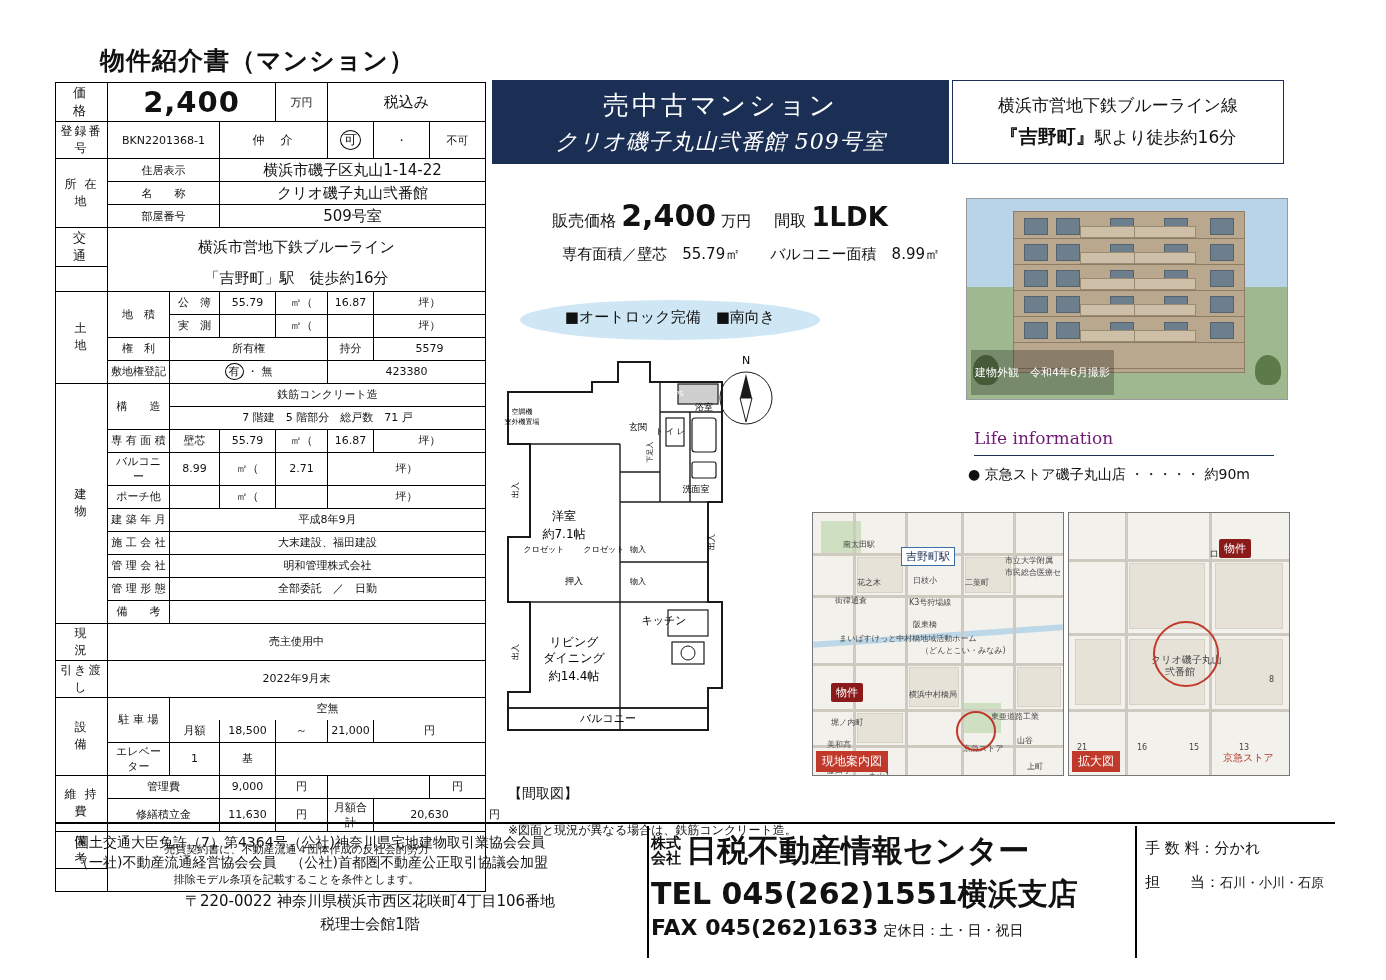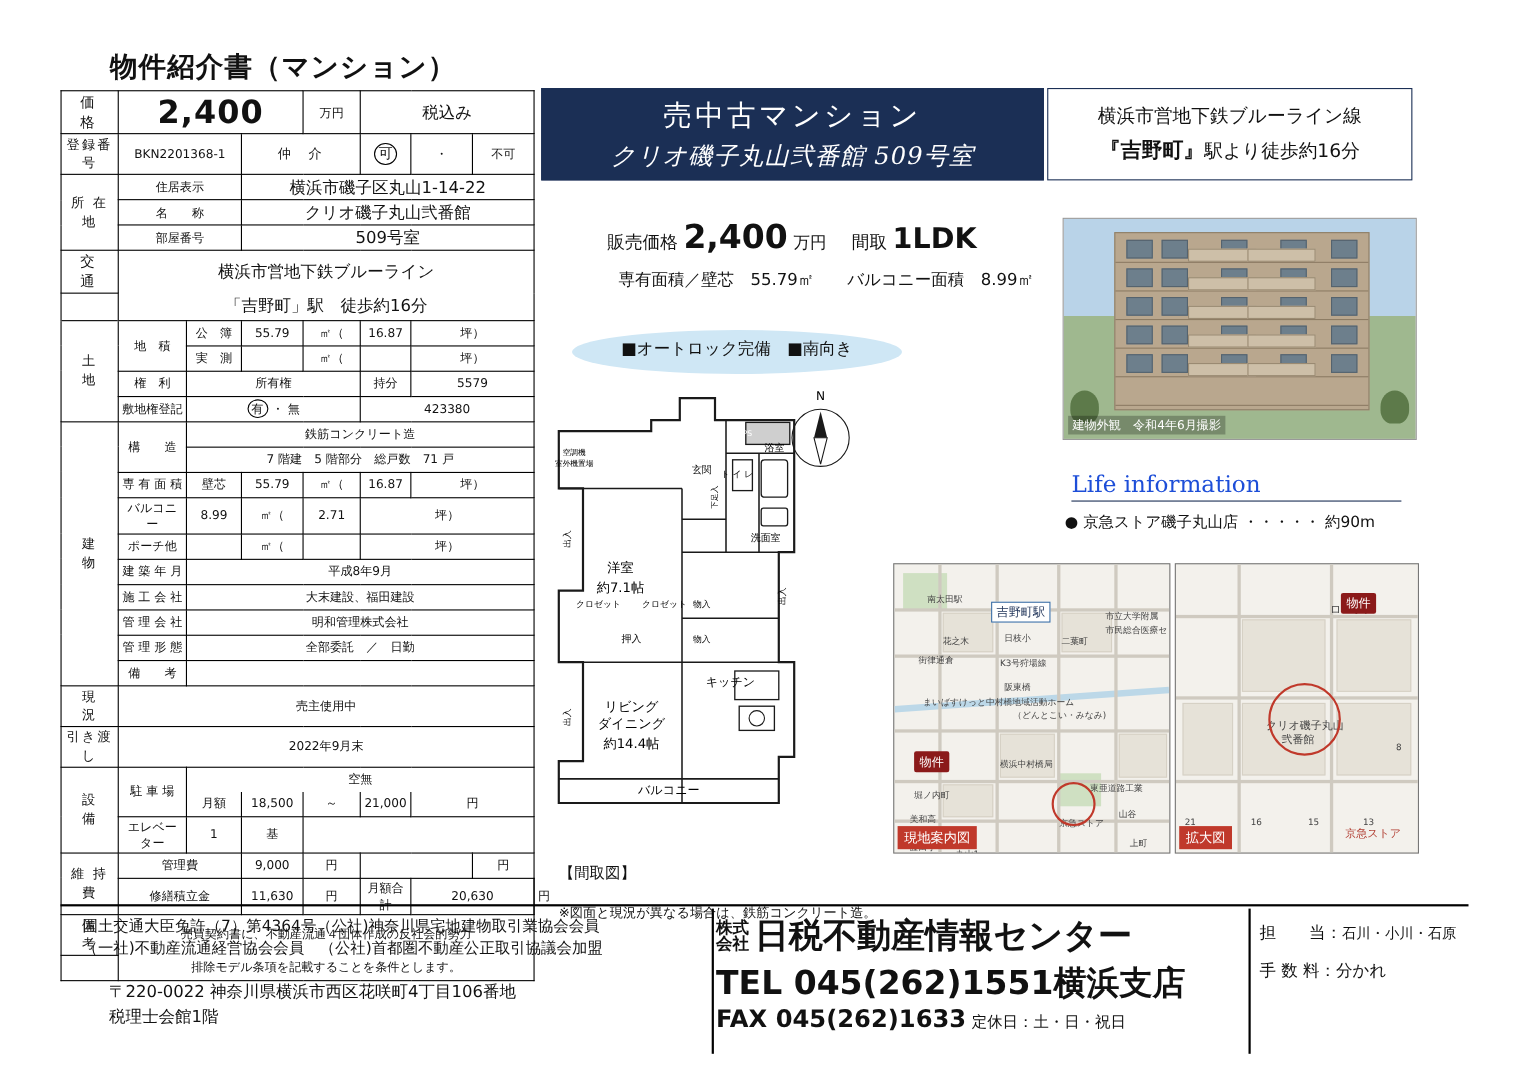--- a/index.html
+++ b/index.html
@@ -84,26 +84,26 @@
     position:absolute;left:966px;top:198px;width:320px;height:200px;
     background:linear-gradient(#b9d3e8 0 44%, #9fb88f 44% 100%);
     overflow:hidden;border:1px solid #999;
   }
   .bld{position:absolute;left:46px;top:12px;width:230px;height:160px;background:#b9a78e;border:1px solid #8e7f68;}
   .bld .fl{position:absolute;left:0;width:230px;height:26px;border-bottom:1px solid #8d7c64;}
   .bld .win{position:absolute;width:22px;height:15px;background:#6d7f8c;border:1px solid #55636e;}
   .bld .bal{position:absolute;width:60px;height:10px;background:#cdbfa8;border:1px solid #9a8a72;}
   .photo .cap{
     position:absolute;left:4px;bottom:4px;color:#fff;font-size:11px;
-    background:rgba(0,0,0,.25);padding:1px 4px;font-family:"DejaVu Sans",sans-serif;
+    background:rgba(0,0,0,.25);padding:15px 4px;font-family:"DejaVu Sans",sans-serif;
   }
   .photo .tree{position:absolute;bottom:14px;width:26px;height:30px;background:#5d7a4a;border-radius:50% 50% 40% 40%;}
 
   .lifeinfo-title{
-    position:absolute;left:974px;top:428px;font-size:21px;color:#1d4ed8;
+    position:absolute;left:974px;top:428px;font-size:17px;color:#701a75;
     font-family:"DejaVu Serif",serif;
   }
   .lifeinfo-title::after{
     content:"";position:absolute;left:0;top:27px;width:300px;height:1px;background:#1b2f55;
   }
   .lifeinfo ul{margin:0;padding:0;list-style:none;}
   .lifeinfo{position:absolute;left:968px;top:466px;width:320px;font-size:14px;font-family:"DejaVu Sans",sans-serif;}
   .lifeinfo li{margin-bottom:8px;white-space:nowrap;}
 
   
@@ -123,21 +123,21 @@
   .blockm{position:absolute;background:#e6e2d8;border:1px solid #d6d1c5;}
   .green{position:absolute;background:#cfe0c2;}
   .water{position:absolute;background:#bcd8e8;}
   .mtxt{position:absolute;font-size:8px;color:#444;font-family:"DejaVu Sans",sans-serif;white-space:nowrap;margin-top:12px;}
   .stationtag{position:absolute;background:#fff;border:1px solid #3b6ea5;color:#1b2f55;font-size:11px;padding:1px 4px;font-family:"DejaVu Sans",sans-serif;}
 
   
   .footer{position:absolute;left:55px;top:822px;width:1280px;height:140px;}
   .fline{position:absolute;left:0;top:0;width:1280px;height:2px;background:#000;}
   .flicense{position:absolute;left:20px;top:10px;width:580px;font-size:14px;line-height:1.45;font-family:"DejaVu Sans",sans-serif;}
-  .faddr{position:absolute;left:44px;top:68px;width:570px;font-size:15px;line-height:1.5;font-family:"DejaVu Sans",sans-serif;}
+  .faddr{position:absolute;left:30px;top:68px;width:570px;font-size:15px;line-height:1.5;text-align:center;font-family:"DejaVu Sans",sans-serif;}
   .fcompany{position:absolute;left:596px;top:8px;width:460px;font-family:"DejaVu Sans",sans-serif;}
   .fcompany .c1{font-size:15px;font-weight:bold;line-height:1.0;display:inline-block;vertical-align:middle;}
   .fcompany .c2{font-size:31px;font-weight:bold;display:inline-block;vertical-align:middle;letter-spacing:0px;}
   .fcompany .tel{font-size:30px;font-weight:bold;margin-top:2px;}
   .fcompany .fax{font-size:22px;font-weight:bold;}
   .fcompany .holiday{font-size:14px;}
   .fright{position:absolute;left:1090px;top:10px;width:200px;font-size:15px;line-height:2.25;font-family:"DejaVu Sans",sans-serif;}
   .vsep{position:absolute;left:1080px;top:4px;width:2px;height:132px;background:#000;}
   .vsep2{position:absolute;left:592px;top:4px;width:2px;height:132px;background:#000;}
 </style>
@@ -582,18 +582,18 @@
       </div>
       <div class="tel" style="white-space:nowrap;">
         <span>TEL 045(262)1551</span><span>横浜支店</span>
       </div>
       <div style="white-space:nowrap;">
         <span class="fax">FAX 045(262)1633</span>
         <span class="holiday">定休日：土・日・祝日</span>
       </div>
     </div>
     <div class="fright">
+      <div><span>手 数 料：</span><span>分かれ</span></div>
       <div><span>担　　当：</span><span style="font-size:13px">石川・小川・石原</span></div>
-      <div><span>手 数 料：</span><span>分かれ</span></div>
     </div>
   </div>
 
 </div>
 
 </body></html>

